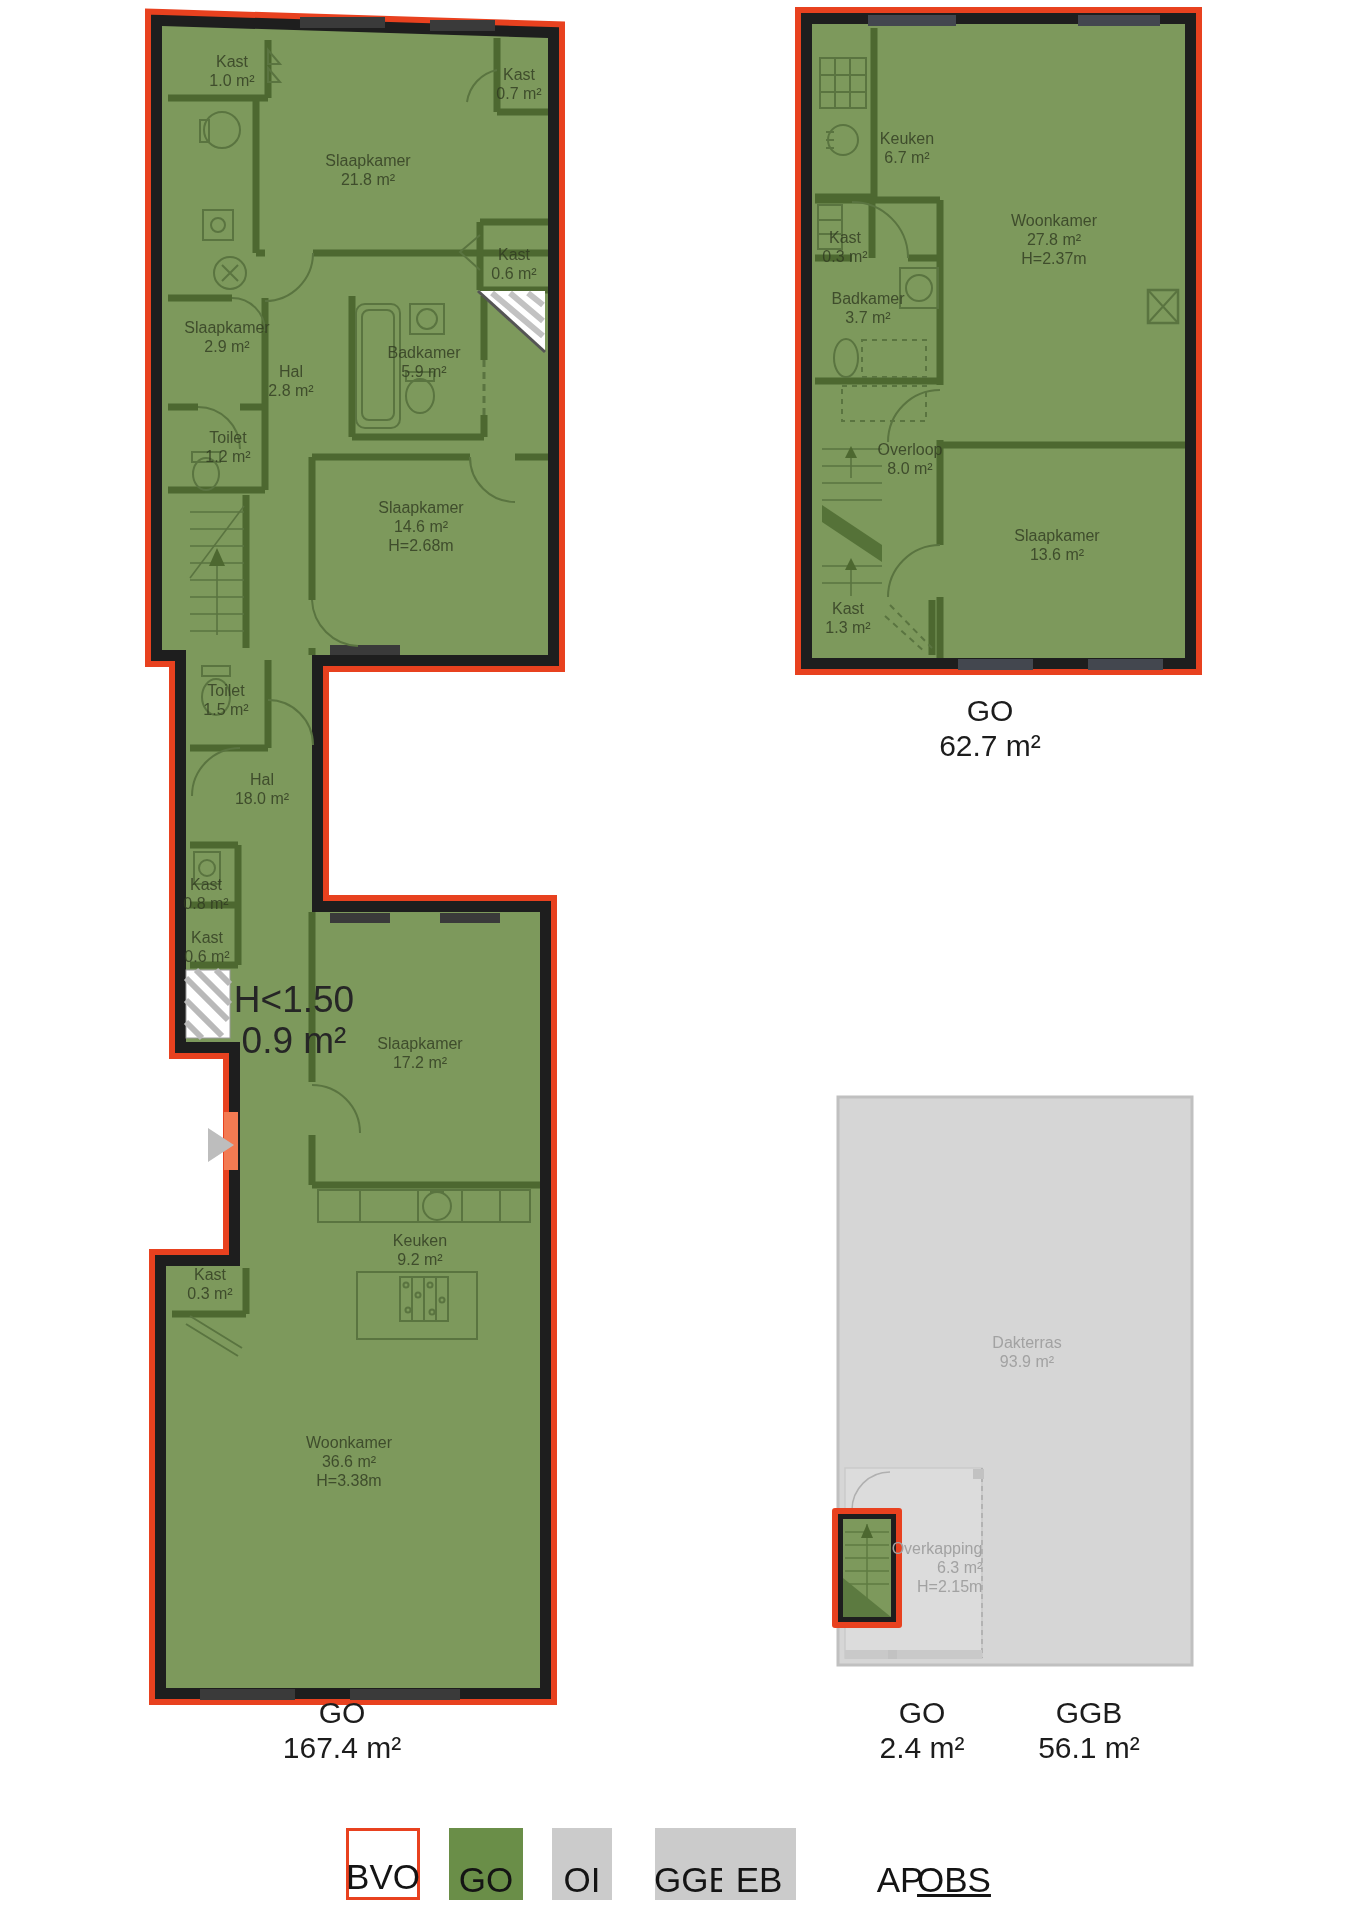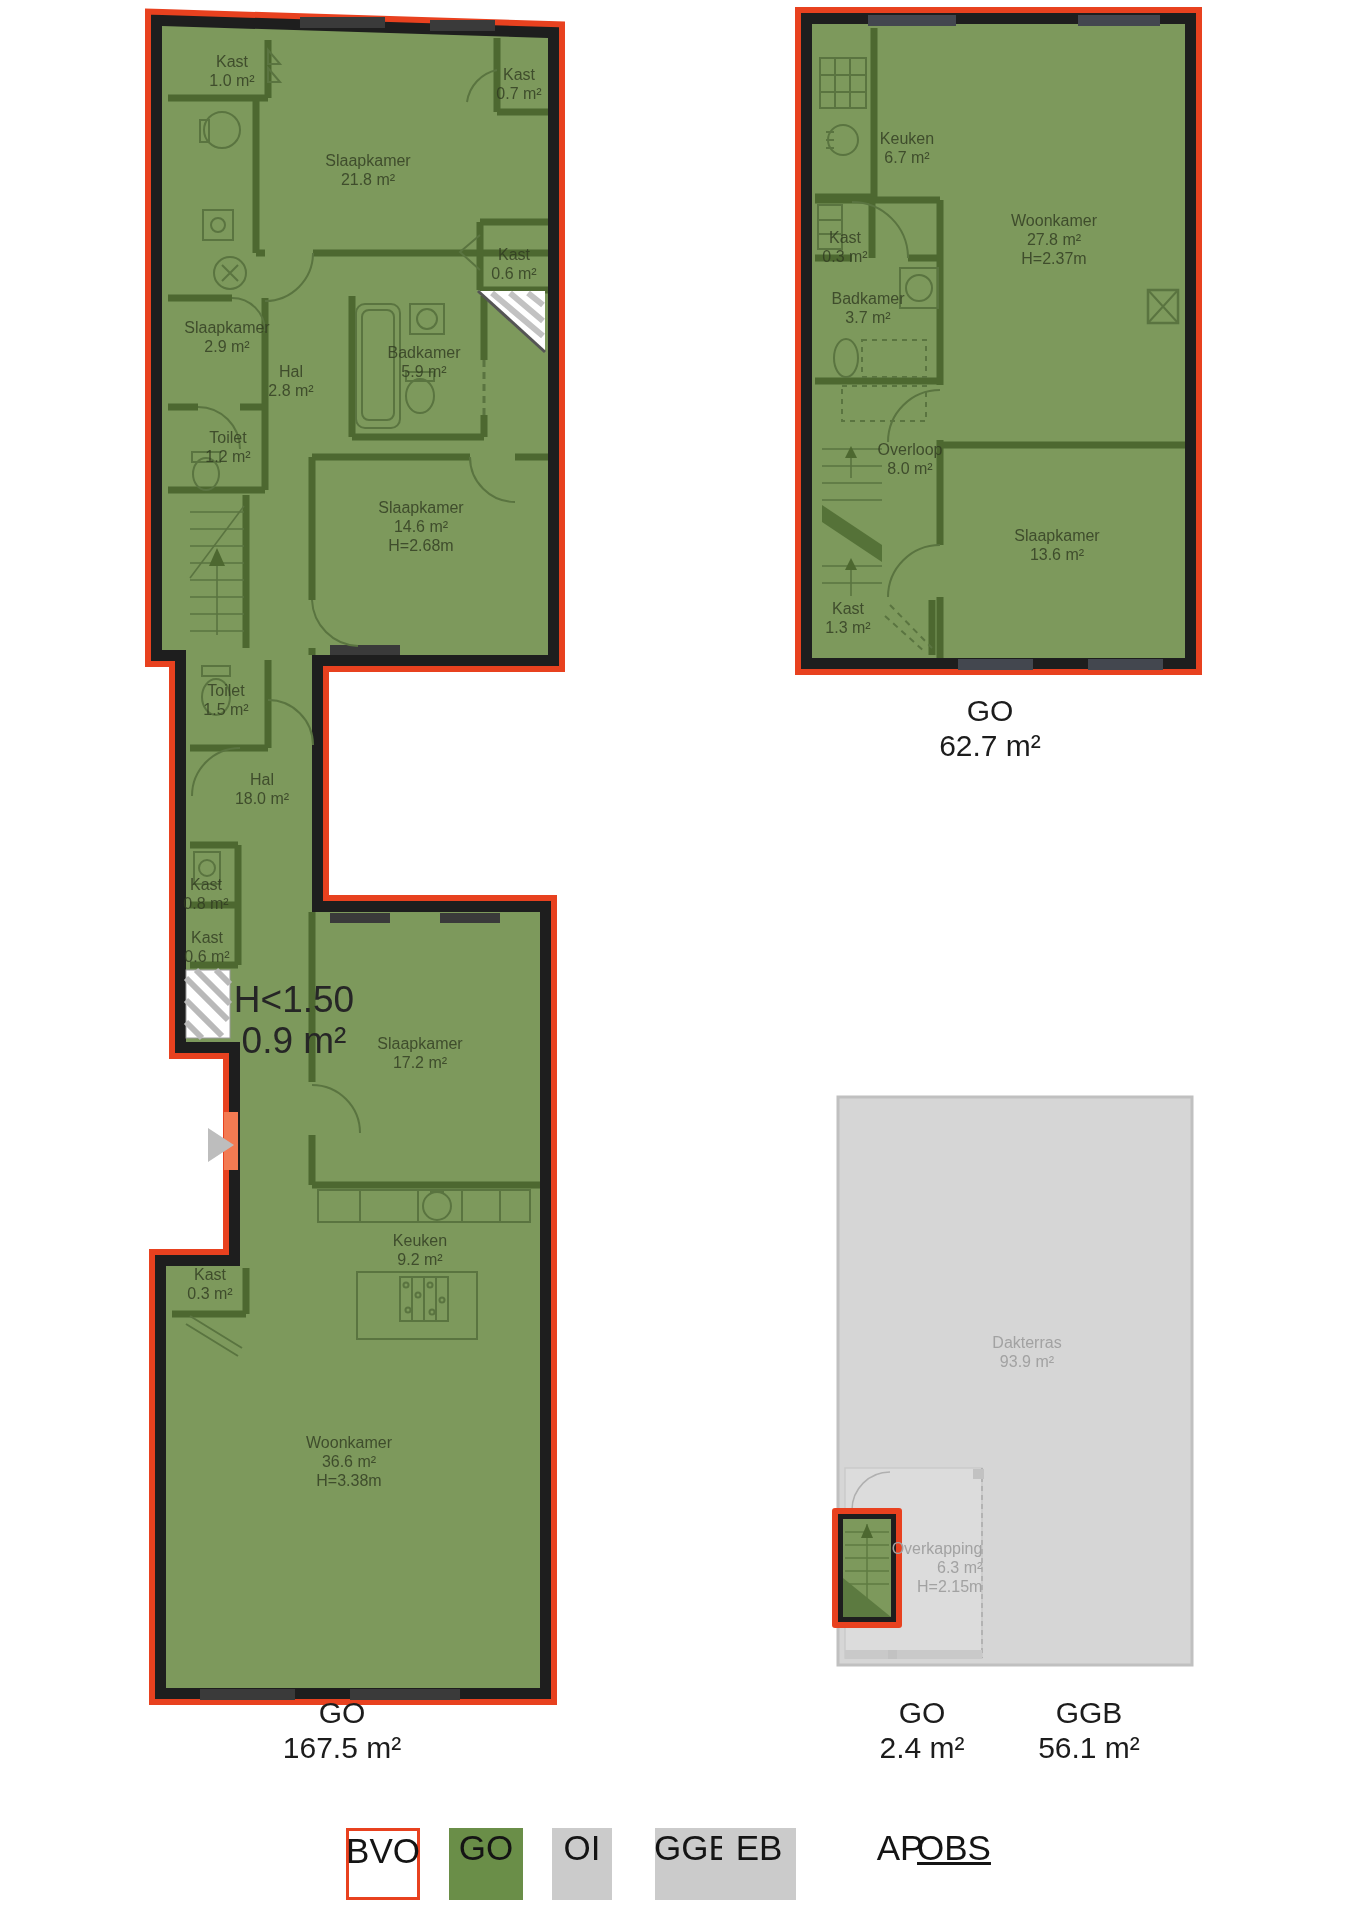--- a/index.html
+++ b/index.html
@@ -6,21 +6,21 @@
   .page{position:relative;width:1358px;height:1920px;background:#ffffff;overflow:hidden;
         font-family:"Liberation Sans",sans-serif;}
   svg{position:absolute;left:0;top:0;}
   .lbl{position:absolute;transform:translate(-50%,-50%);white-space:pre-line;text-align:center;
        font-size:16px;line-height:1.2;color:rgba(48,58,32,0.8);pointer-events:none;}
   .lbl.big{font-size:37px;color:#262626;line-height:1.12;letter-spacing:0;margin-top:12px;}
   .lbl.gray{color:#a2a2a2;}
   .area-label{position:absolute;transform:translate(-50%,-50%);text-align:center;color:#1c1c1c;
        font-size:30px;line-height:1.16;}
   .legend{position:absolute;left:0;top:1828px;width:1358px;height:72px;}
-  .legend-item{position:absolute;top:0;height:72px;display:flex;align-items:flex-start;justify-content:center;
+  .legend-item{position:absolute;top:0;height:72px;display:flex;align-items:flex-end;justify-content:center;
        font-size:35px;color:#141414;box-sizing:border-box;background:transparent;}
 </style>
 </head>
 <body>
 
 <div class="page">
 
 <svg width="1358" height="1920" viewBox="0 0 1358 1920">
 
   <g>
@@ -266,21 +266,21 @@
 1.3 m²</div>
       <div class="lbl gray" style="left: 1027px; top: 1352px;">Dakterras
 93.9 m²</div>
       <div class="lbl gray" style="left: 937px; top: 1568px; text-align: right;">Overkapping
 6.3 m²
 H=2.15m</div>
     </div>
 
 <div class="area-label" style="left: 342px; top: 1731px;">
   <div>GO</div>
-  <div>167.5 m²</div>
+  <div>167.4 m²</div>
 </div>
 <div class="area-label" style="left: 990px; top: 729px;">
   <div>GO</div>
   <div>62.7 m²</div>
 </div>
 <div class="area-label" style="left: 922px; top: 1731px;">
   <div>GO</div>
   <div>2.4 m²</div>
 </div>
 <div class="area-label" style="left: 1089px; top: 1731px;">

